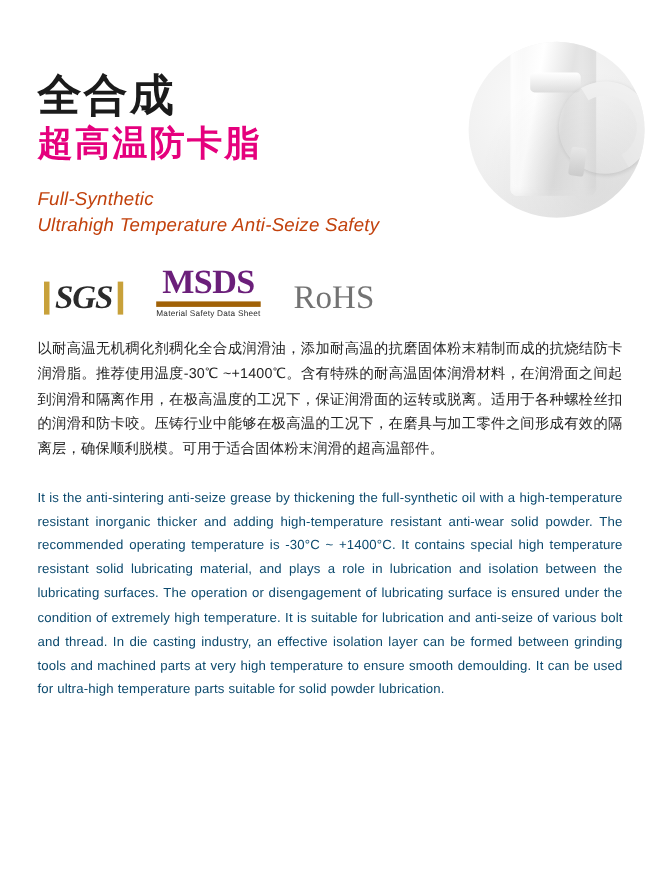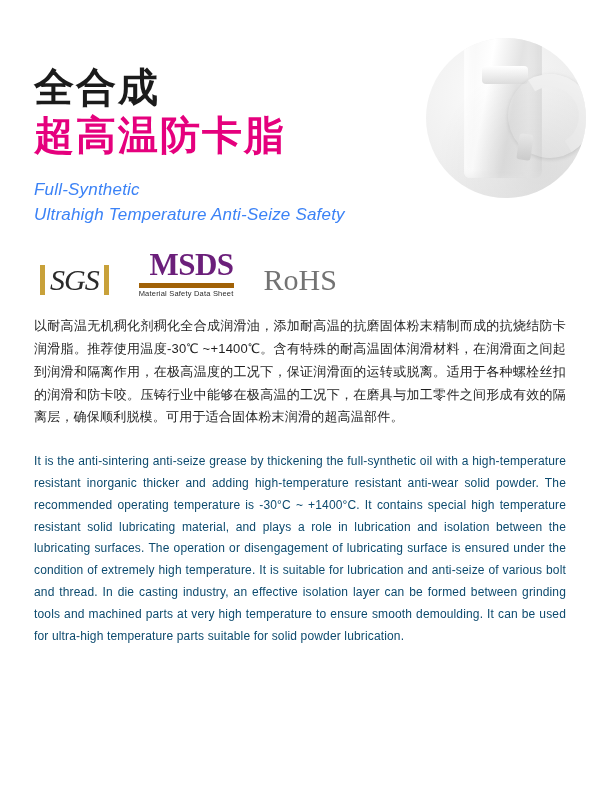--- a/index.html
+++ b/index.html
@@ -87,71 +87,71 @@
   
   .title-cn-1 {
     font-size: 40px;
     font-weight: bold;
     letter-spacing: 2px;
     color: #1b1b1b;
     line-height: 1.15;
     margin: 0 0 2px 0;
   }
   .title-cn-2 {
-    font-size: 40px;
+    font-size: 32px;
     font-weight: bold;
     letter-spacing: 2px;
     color: #e5007d;
     line-height: 1.15;
     margin: 0 0 20px 0;
   }
   .subtitle {
     font-size: 17px;
     font-style: italic;
-    color: #3b82f6;
+    color: #c2410c;
     line-height: 1.45;
     letter-spacing: 0.2px;
   }
 
   
   .certs {
     display: flex;
     align-items: flex-end;
     gap: 30px;
     margin: 26px 0 18px 6px;
     height: 44px;
   }
   .sgs {
     position: relative;
     display: flex;
     align-items: center;
   }
   .sgs-text {
     font-family: "Liberation Serif", serif;
     font-size: 30px;
-    font-weight: normal;
+    font-weight: bold;
     font-style: italic;
     color: #2b2b2b;
     letter-spacing: -1px;
     padding: 0 3px;
   }
   .sgs-bar {
     width: 5px;
     height: 30px;
     background: #c8a13a;
     margin-left: 2px;
   }
   .sgs-bar-left {
     width: 5px;
     height: 30px;
     background: #c8a13a;
     margin-right: 2px;
   }
   .msds {
-    text-align: right;
+    text-align: center;
     line-height: 1;
   }
   .msds-main {
     font-family: "Liberation Serif", serif;
     font-size: 31px;
     font-weight: bold;
     color: #6b1f7a;
     letter-spacing: -0.5px;
   }
   .msds-sub {

